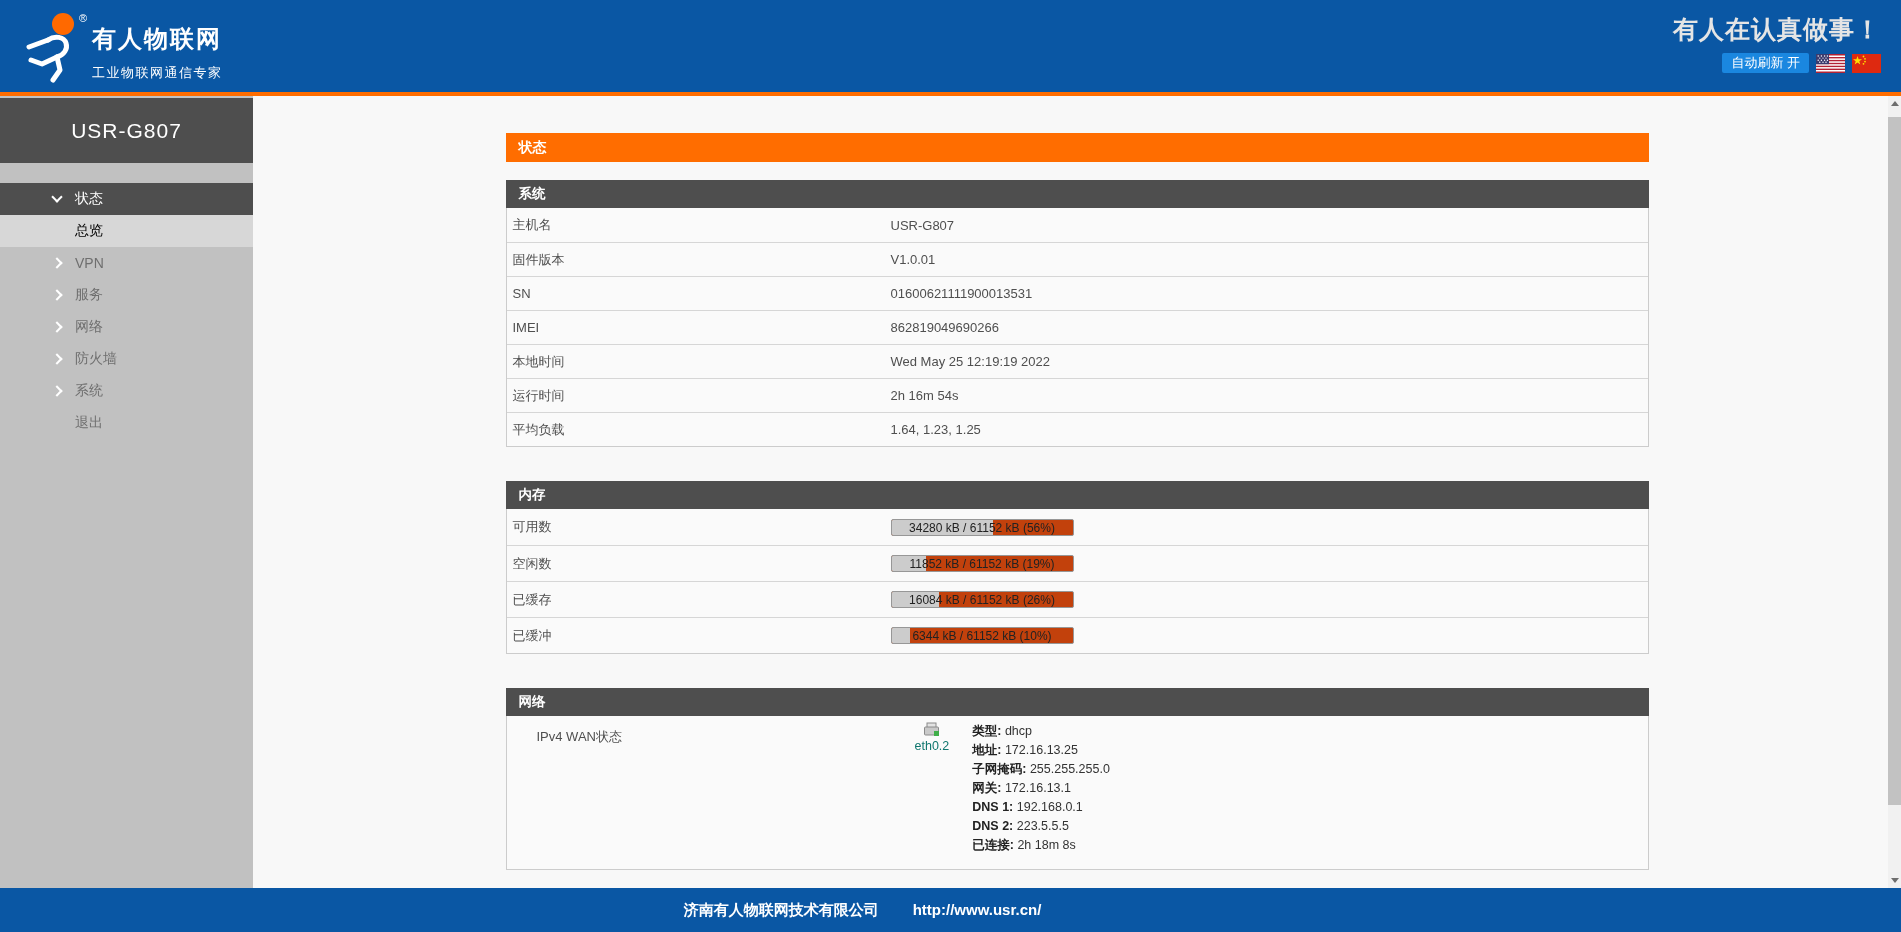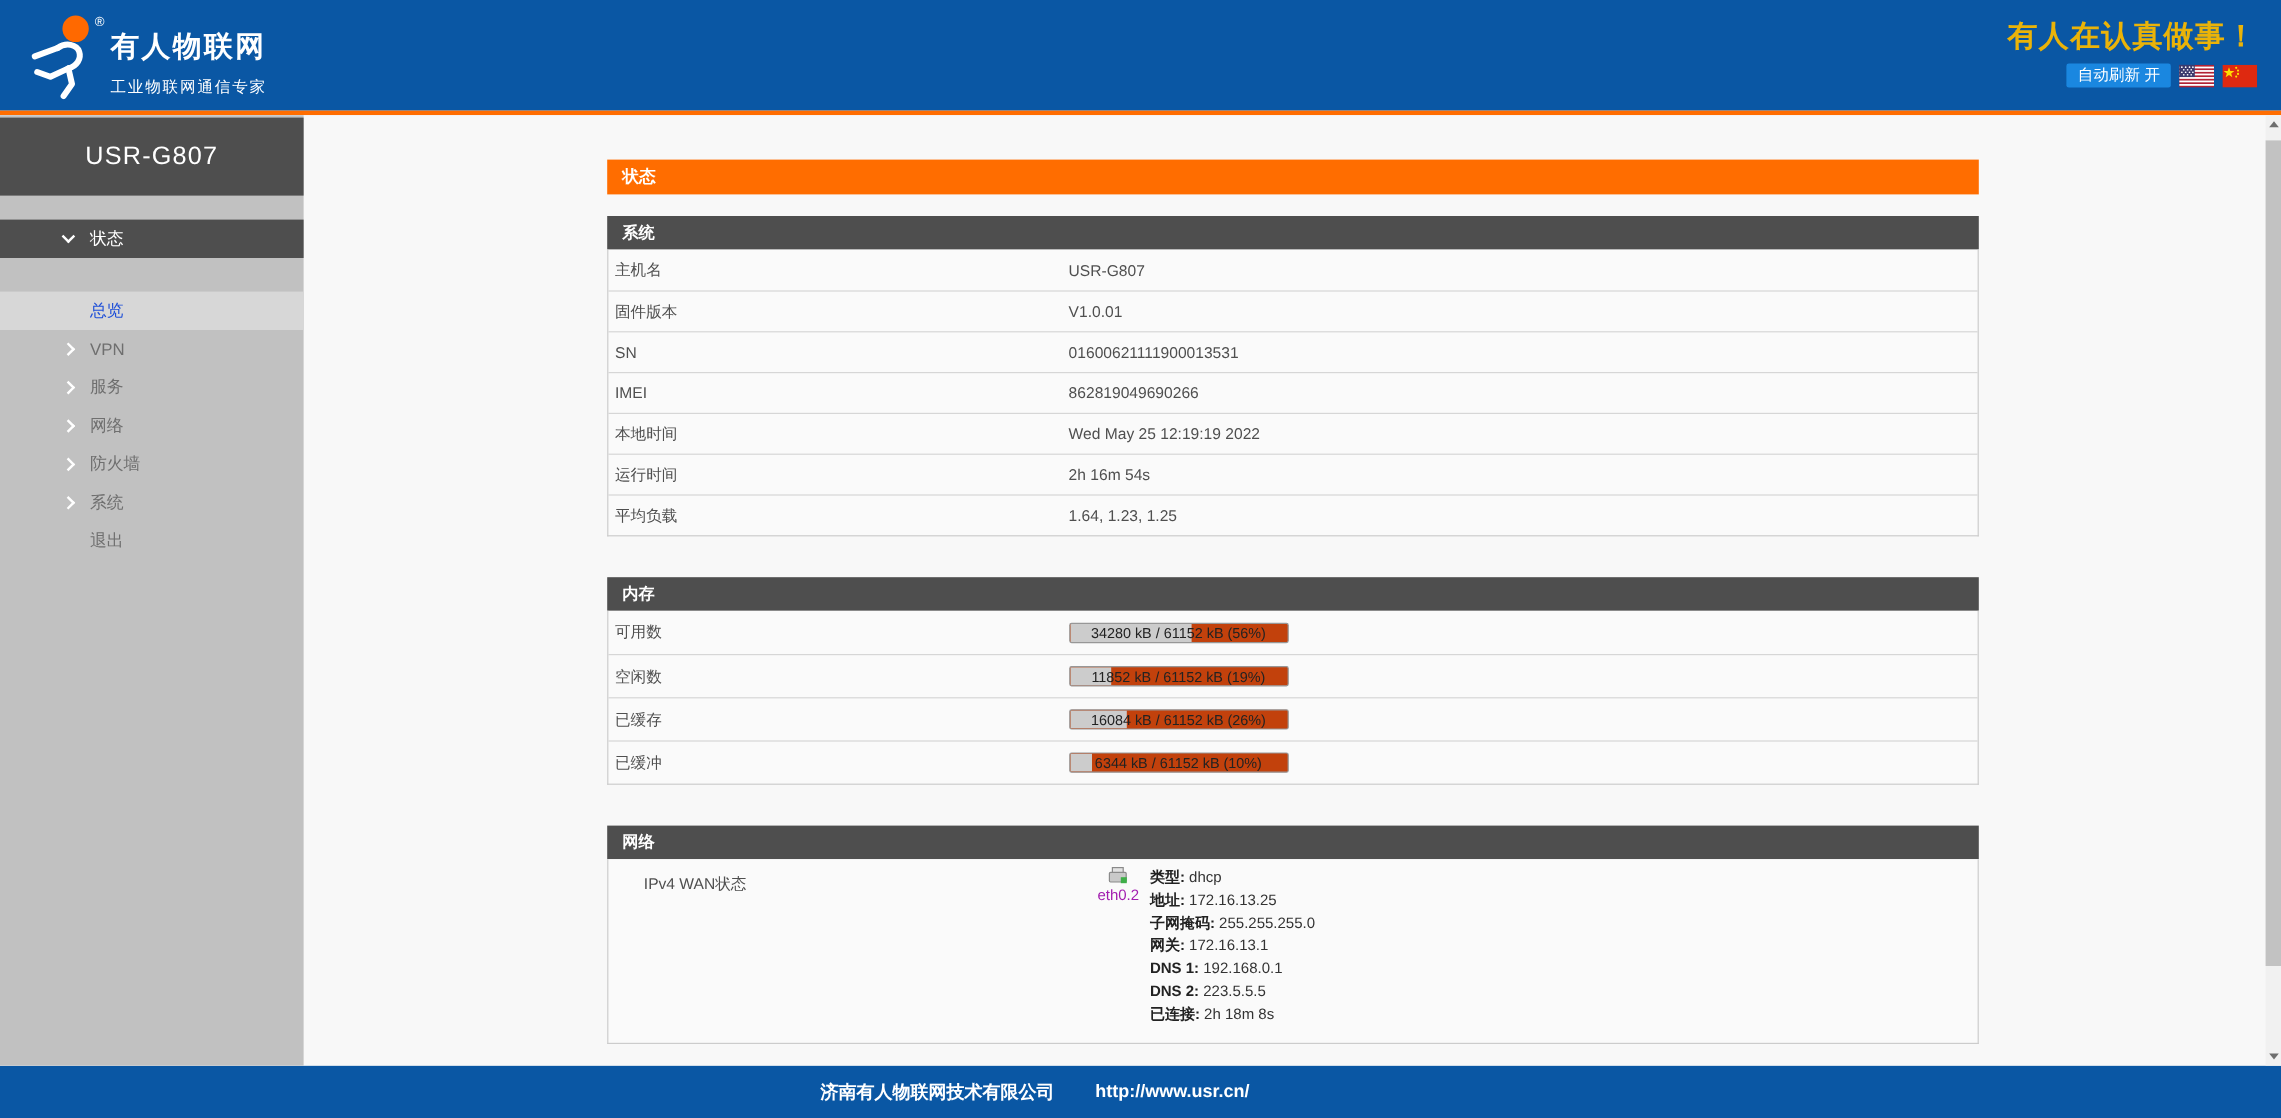--- a/index.html
+++ b/index.html
@@ -9,39 +9,39 @@
 
   
   .header { height:92px; background:#0a57a4; position:relative; flex:none; }
   .header-border { height:4px; background:#ff6d00; flex:none; }
   .logo-wrap { position:absolute; left:22px; top:9px; display:flex; align-items:flex-start; }
   .logo-svg { width:70px; height:74px; }
   .logo-text { padding-top:14px; color:#fff; }
   .logo-title { font-size:24px; font-weight:bold; letter-spacing:2px; }
   .logo-sub { font-size:13px; margin-top:9px; letter-spacing:1.5px; }
   .header-right { position:absolute; right:20px; top:13px; text-align:right; }
-  .slogan { color:#eab308; font-size:25px; font-weight:bold; letter-spacing:1px;font-family:Liberation Serif, serif; }
+  .slogan { color:#e5e5e5; font-size:25px; font-weight:bold; letter-spacing:1px;font-family:Liberation Serif, serif; }
   .header-right-row { margin-top:7px; display:flex; justify-content:flex-end; align-items:center; gap:7px; }
   .refresh-btn { background:#1a87e0; color:#fff; font-size:13px; padding:2px 9px 3px; border:none; border-radius:2px; cursor:pointer; line-height:15px; }
   .flag { width:29px; height:19px; display:block; }
 
   
   .layout { flex:1; display:flex; position:relative; background:#f8f8f8; min-height:0; }
 
   
   .sidebar { width:253px; flex:none; background:#c1c1c1; }
   .device-title { height:65px; margin-top:2px; background:#4e4e4e; color:#fff; font-size:21px; letter-spacing:1px; display:flex; align-items:center; justify-content:center; }
   .menu { margin-top:20px; }
   .menu-item { height:32px; display:flex; align-items:center; position:relative; font-size:14px; color:#6f6f6f; cursor:pointer; }
   .menu-item .chev { position:absolute; left:53px; width:8px; height:8px; border-right:2px solid #fff; border-bottom:2px solid #fff; }
   .menu-item .chev.right { transform:rotate(-45deg); }
   .menu-item .chev.down  { transform:rotate(45deg); margin-top:-4px; }
   .menu-item .mi-label { margin-left:75px; }
   .menu-item.expanded { background:#4e4e4e; color:#fff; }
-  .menu-item.selected { background:#d7d7d7; color:#1d4ed8;margin-top:28px; }
+  .menu-item.selected { background:#d7d7d7; color:#000000; }
 
   
   .content { flex:1; min-width:0; }
   .content-inner { width:1143px; margin:37px auto 0; }
   .page-title-bar { height:29px; background:#ff6d00; color:#fff; font-size:14px; font-weight:bold; display:flex; align-items:center; padding-left:13px; margin-bottom:18px; }
   .section { margin-bottom:34px; }
   .section-header { height:28px; background:#4e4e4e; color:#fff; font-size:13.5px; font-weight:bold; display:flex; align-items:center; padding-left:13px; }
   .section-table { border:1px solid #cccccc; border-top:none; background:#fafafa; }
   .row { display:flex; align-items:center; min-height:34px; }
   .row + .row { border-top:1px solid #d6d6d6; }
@@ -49,21 +49,21 @@
   .row-value { font-size:13px; color:#4f4f4f; }
   .mem-row { min-height:36px; }
   .mem-bar { width:183px; height:17px; border:1px solid #979797; border-radius:2px; background:#c2410c; position:relative; overflow:hidden; }
   .mem-fill { position:absolute; left:0; top:0; bottom:0; background:#cccccc; }
   .mem-text { position:relative; text-align:center; font-size:12px; line-height:16px; color:#222; white-space:nowrap; }
 
   
   .net-row { align-items:flex-start; padding:6px 0 14px; min-height:148px; }
   .net-row .row-label { padding-top:6px;margin-left:24px; }
   .net-value { display:flex; align-items:flex-start; }
-  .net-if { display:flex; flex-direction:column; align-items:center; margin-right:9px; font-size:12.5px; color:#a21caf; }
+  .net-if { display:flex; flex-direction:column; align-items:center; margin-right:23px; font-size:12.5px; color:#0f766e; }
   .net-if svg { margin-bottom:2px; }
   .net-details { font-size:12.5px; color:#333; }
   .net-line { line-height:19px; }
   .net-line b { color:#222; }
 
   
   .scrollbar { position:absolute; right:0; top:0; bottom:0; width:13px; background:#f1f1f1; }
   .sb-arrow { position:absolute; left:0; width:13px; height:15px; display:flex; align-items:center; justify-content:center; cursor:pointer; }
   .sb-arrow.up { top:0; }
   .sb-arrow.down { bottom:0; }

